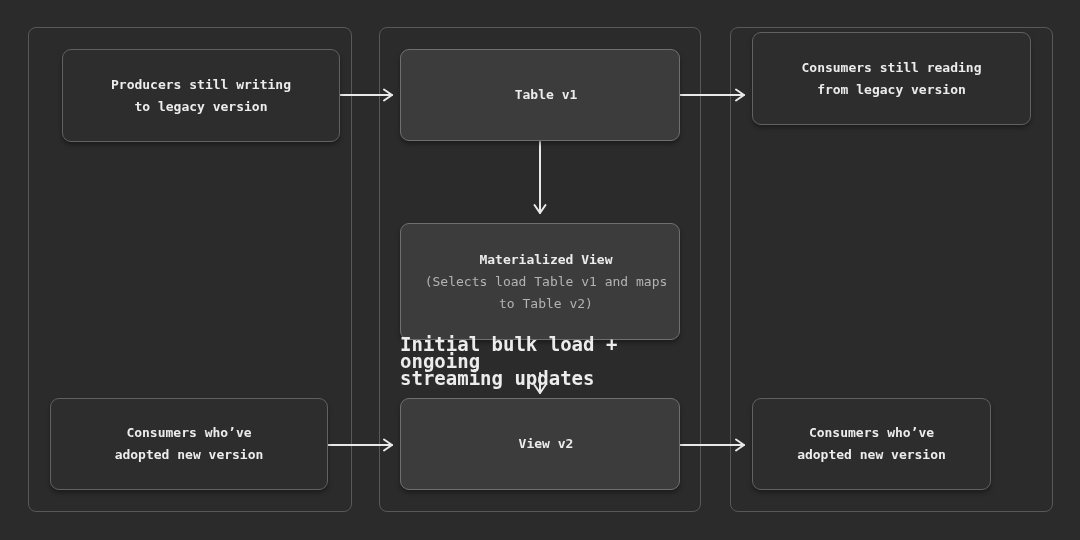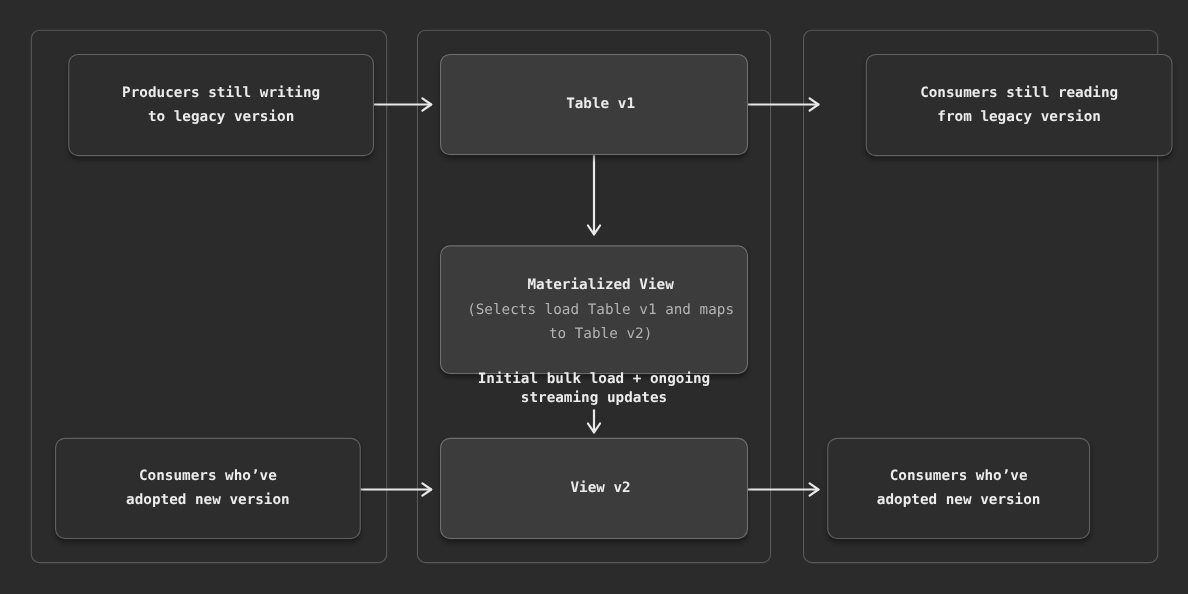--- a/index.html
+++ b/index.html
@@ -51,35 +51,35 @@
     background:var(--side-box-bg);
     border:1px solid var(--side-box-border);
   }
   .node.mid{
     background:var(--mid-box-bg);
     border:1px solid var(--mid-box-border);
     padding-left:12px;
   }
   .n-producers-legacy {left:50px; top:49px;  width:278px; height:93px;margin-left:12px;}
   .n-table-v1         {left:400px;top:49px;  width:280px; height:92px;}
-  .n-consumers-legacy {left:752px;top:49px;  width:279px; height:93px;margin-left:35px;}
+  .n-consumers-legacy {left:752px;top:32px;  width:279px; height:93px;}
   .n-materialized-view{left:400px;top:223px; width:280px; height:117px;}
   .n-producers-new    {left:50px; top:398px; width:278px; height:92px;}
   .n-table-v2         {left:400px;top:398px; width:280px; height:92px;}
   .n-consumers-new    {left:752px;top:398px; width:239px; height:92px;}
   .node .subtitle{
     font-weight:normal;
     color:var(--text-secondary);
     white-space:pre-line;
   }
   .edge-label{
     position:absolute;
     left:400px;top:336px;width:280px;
-    text-align:center;
-    font-size:13px;
+    text-align:left;
+    font-size:19px;
     line-height:17px;
     font-weight:bold;
     color:var(--text-primary);
     white-space:pre-line;
   }
   svg.edges{
     position:absolute;left:0;top:0;
     width:1080px;height:540px;
     pointer-events:none;
   }

